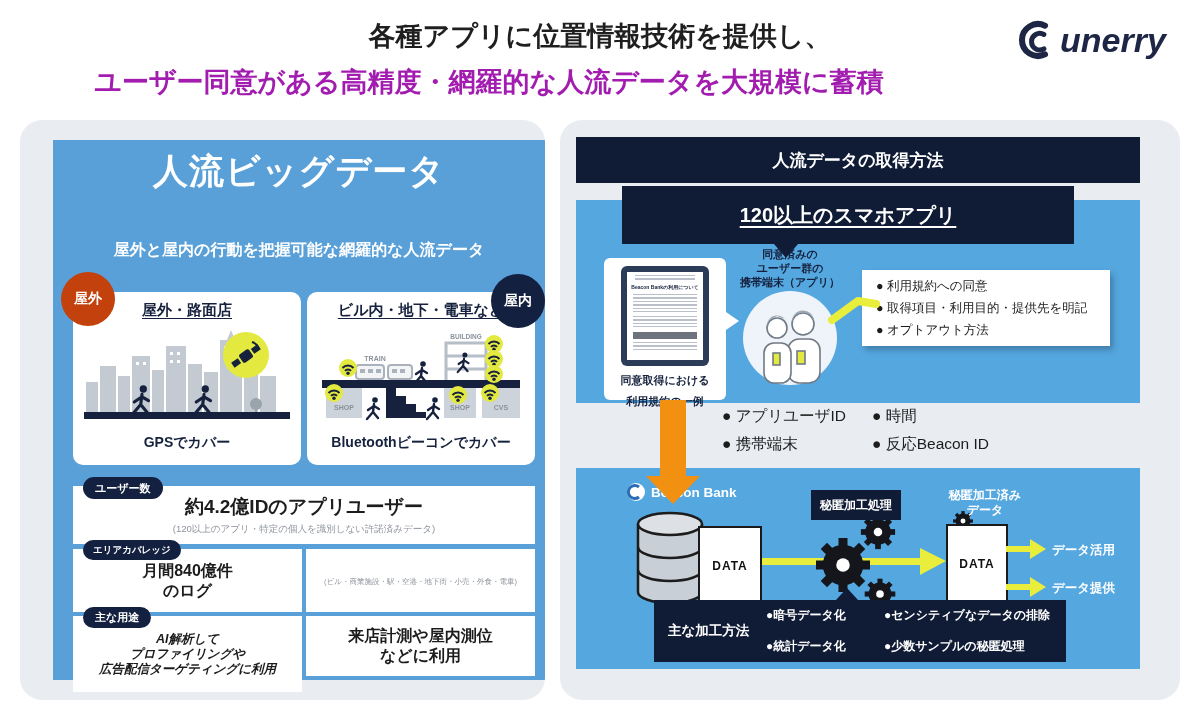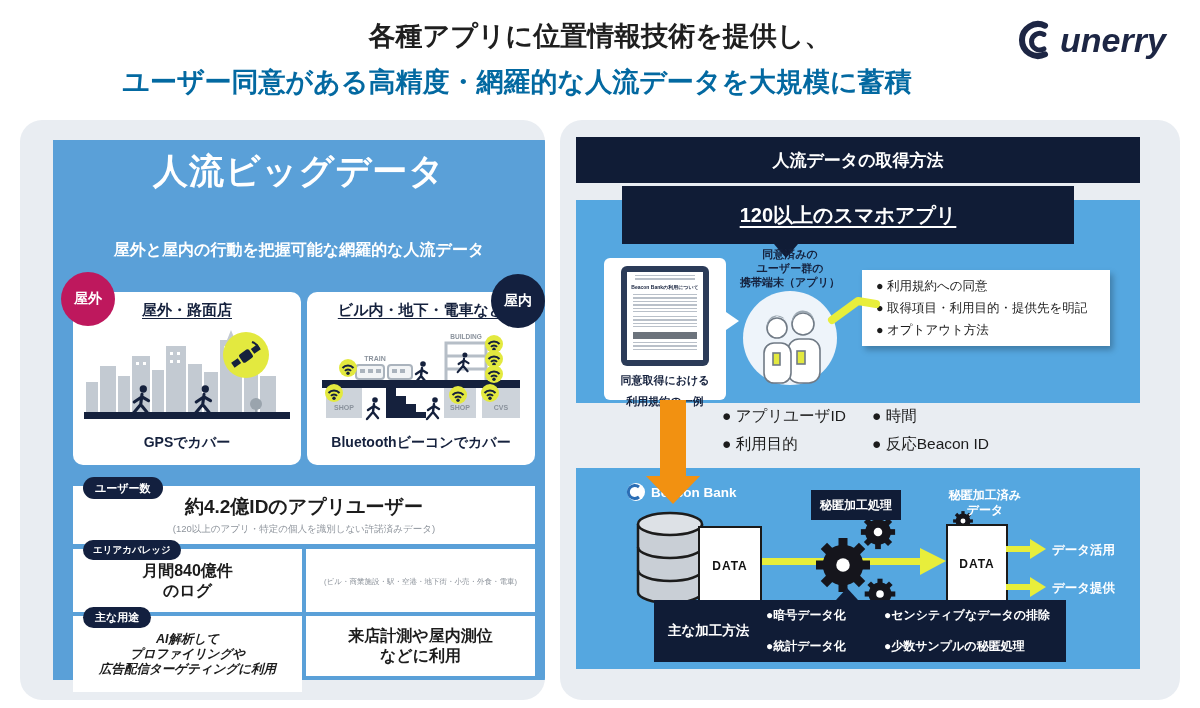--- a/index.html
+++ b/index.html
@@ -60,42 +60,42 @@
           <rect x="-3" y="-18" width="6" height="7" transform="rotate(270)"></rect>
           <rect x="-3" y="-18" width="6" height="7" transform="rotate(315)"></rect>
           <circle r="13.5"></circle>
         </g>
         <circle r="4.5" fill="#fff"></circle>
       </g>
     </defs>
   </svg>
 
   <div class="abs center bold" style="left:0;top:18;width:1200px;top:18px;font-size:27px;color:#1f1f1f;">各種アプリに位置情報技術を提供し、</div>
-  <div class="abs center bold" style="left:0;top:64px;width:978px;font-size:27px;color:#0369a1;margin-left:28px;">ユーザー同意がある高精度・網羅的な人流データを大規模に蓄積</div>
+  <div class="abs center bold" style="left:0;top:64px;width:978px;font-size:27px;color:#a21caf;">ユーザー同意がある高精度・網羅的な人流データを大規模に蓄積</div>
 
   <div class="abs" style="left:1012px;top:14px;width:178px;height:52px;display:flex;align-items:center;">
     <svg width="44" height="44" viewBox="0 0 40 40">
       <path d="M30 7 A14.5 14.5 0 1 0 30 33" fill="none" stroke="#1d2644" stroke-width="5.5" stroke-linecap="round"></path>
       <path d="M29 15 A7.5 7.5 0 1 0 29 28" fill="none" stroke="#1d2644" stroke-width="4.5" stroke-linecap="round"></path>
     </svg>
     <span style="font-style:italic;font-weight:800;font-size:34px;color:#1d2644;margin-left:4px;">unerry</span>
   </div>
 
   <div class="abs gray-card" style="left:20px;top:120px;width:525px;height:580px;">
     <div class="abs bluebg-l" style="left:33px;top:20px;width:492px;height:540px;"></div>
   </div>
 
   <div class="abs center bold white" style="left:53px;top:148px;width:492px;font-size:35px;letter-spacing:1px;">人流ビッグデータ</div>
   <div class="abs center bold white" style="left:53px;top:240px;width:492px;font-size:16px;">屋外と屋内の行動を把握可能な網羅的な人流データ</div>
 
   <div class="wcard" style="left:73px;top:292px;width:228px;height:173px;"></div>
 
   <div class="wcard" style="left:307px;top:292px;width:228px;height:173px;"></div>
 
-  <div class="abs flex bold white" style="left:61px;top:272px;width:54px;height:54px;border-radius:50%;background:#be185d;font-size:14px;z-index:3;">屋外</div>
+  <div class="abs flex bold white" style="left:61px;top:272px;width:54px;height:54px;border-radius:50%;background:#c2410c;font-size:14px;z-index:3;">屋外</div>
   <div class="abs flex bold white" style="left:491px;top:274px;width:54px;height:54px;border-radius:50%;background:#13203f;font-size:14px;z-index:3;">屋内</div>
 
   <div class="abs center heading-ul" style="left:73px;top:301px;width:228px;font-size:15px;">屋外・路面店</div>
   <div class="abs center heading-ul" style="left:307px;top:301px;width:228px;font-size:15px;">ビル内・地下・電車など</div>
 
   <svg class="abs" style="left:84px;top:326px;" width="206" height="98" viewBox="0 0 206 98">
     <g fill="#c3cad2">
       <rect x="2" y="56" width="12" height="32"></rect>
         <rect x="16" y="40" width="16" height="48"></rect>
       <rect x="34" y="50" width="12" height="38"></rect>
@@ -252,21 +252,21 @@
 
   <div class="abs" style="left:862px;top:270px;width:248px;height:76px;background:#fff;box-shadow:3px 4px 6px rgba(0,0,0,.25);z-index:5;display:flex;flex-direction:column;justify-content:center;gap:5px;padding-left:14px;box-sizing:border-box;">
     <div style="font-size:12.5px;">● 利用規約への同意</div>
     <div style="font-size:12.5px;">● 取得項目・利用目的・提供先を明記</div>
     <div style="font-size:12.5px;">● オプトアウト方法</div>
   </div>
 
   <div class="abs" style="left:722px;top:406px;display:grid;grid-template-columns:150px 180px;row-gap:7px;z-index:3;">
     <div style="font-size:15.5px;font-weight:500;">● アプリユーザID</div>
     <div style="font-size:15.5px;font-weight:500;">● 時間</div>
-    <div style="font-size:15.5px;font-weight:500;">● 利用目的</div>
+    <div style="font-size:15.5px;font-weight:500;">● 携帯端末</div>
     <div style="font-size:15.5px;font-weight:500;">● 反応Beacon ID</div>
   </div>
 
   <div class="abs" style="left:660px;top:400px;width:26px;height:76px;background:#f29111;z-index:6;"></div>
   <div class="abs" style="left:646px;top:476px;width:0;height:0;border-left:27px solid transparent;border-right:27px solid transparent;border-top:28px solid #f29111;z-index:6;"></div>
 
   <div class="abs" style="left:626px;top:482px;display:flex;align-items:center;gap:5px;z-index:5;">
     <svg width="20" height="20" viewBox="0 0 20 20">
       <circle cx="10" cy="10" r="9" fill="#fff"></circle>
       <path d="M13 5 a6.5 6.5 0 1 0 0 10" fill="none" stroke="#2a6db5" stroke-width="3"></path>

